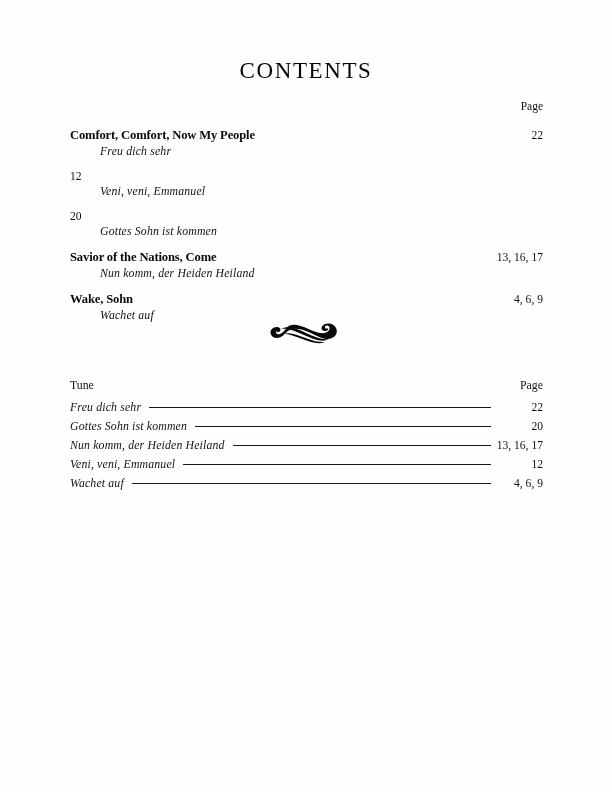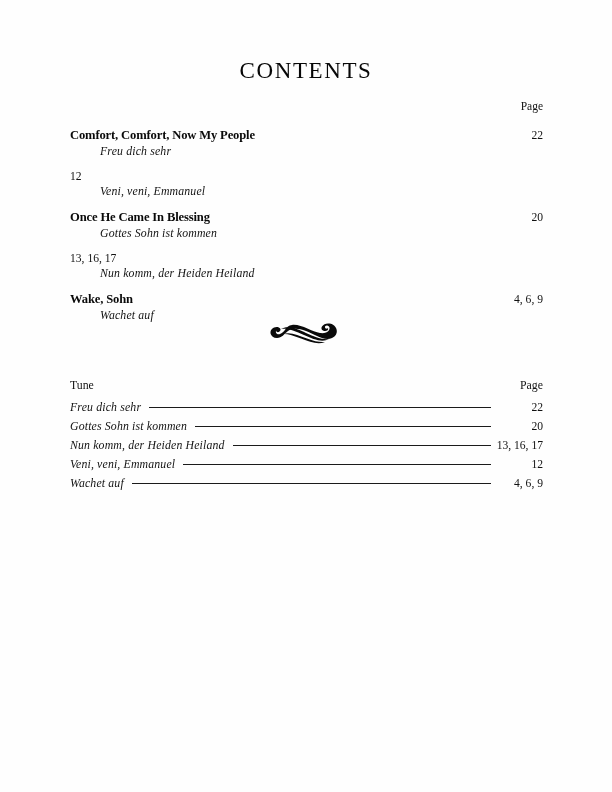--- a/index.html
+++ b/index.html
@@ -165,28 +165,28 @@
 
     <div class="hymn-entry">
       <div class="hymn-row">
         <span class="hymn-pages">12</span>
       </div>
       <div class="hymn-tune">Veni, veni, Emmanuel</div>
     </div>
 
     <div class="hymn-entry">
       <div class="hymn-row">
-        <span class="hymn-title">Once He Came In Blessing</span>
         <span class="hymn-pages">20</span>
       </div>
       <div class="hymn-tune">Gottes Sohn ist kommen</div>
     </div>
 
     <div class="hymn-entry">
       <div class="hymn-row">
+        <span class="hymn-title">Savior of the Nations, Come</span>
         <span class="hymn-pages">13, 16, 17</span>
       </div>
       <div class="hymn-tune">Nun komm, der Heiden Heiland</div>
     </div>
 
     <div class="hymn-entry">
       <div class="hymn-row">
         <span class="hymn-title">Wake, Sohn</span>
         <span class="hymn-pages">4, 6, 9</span>
       </div>

